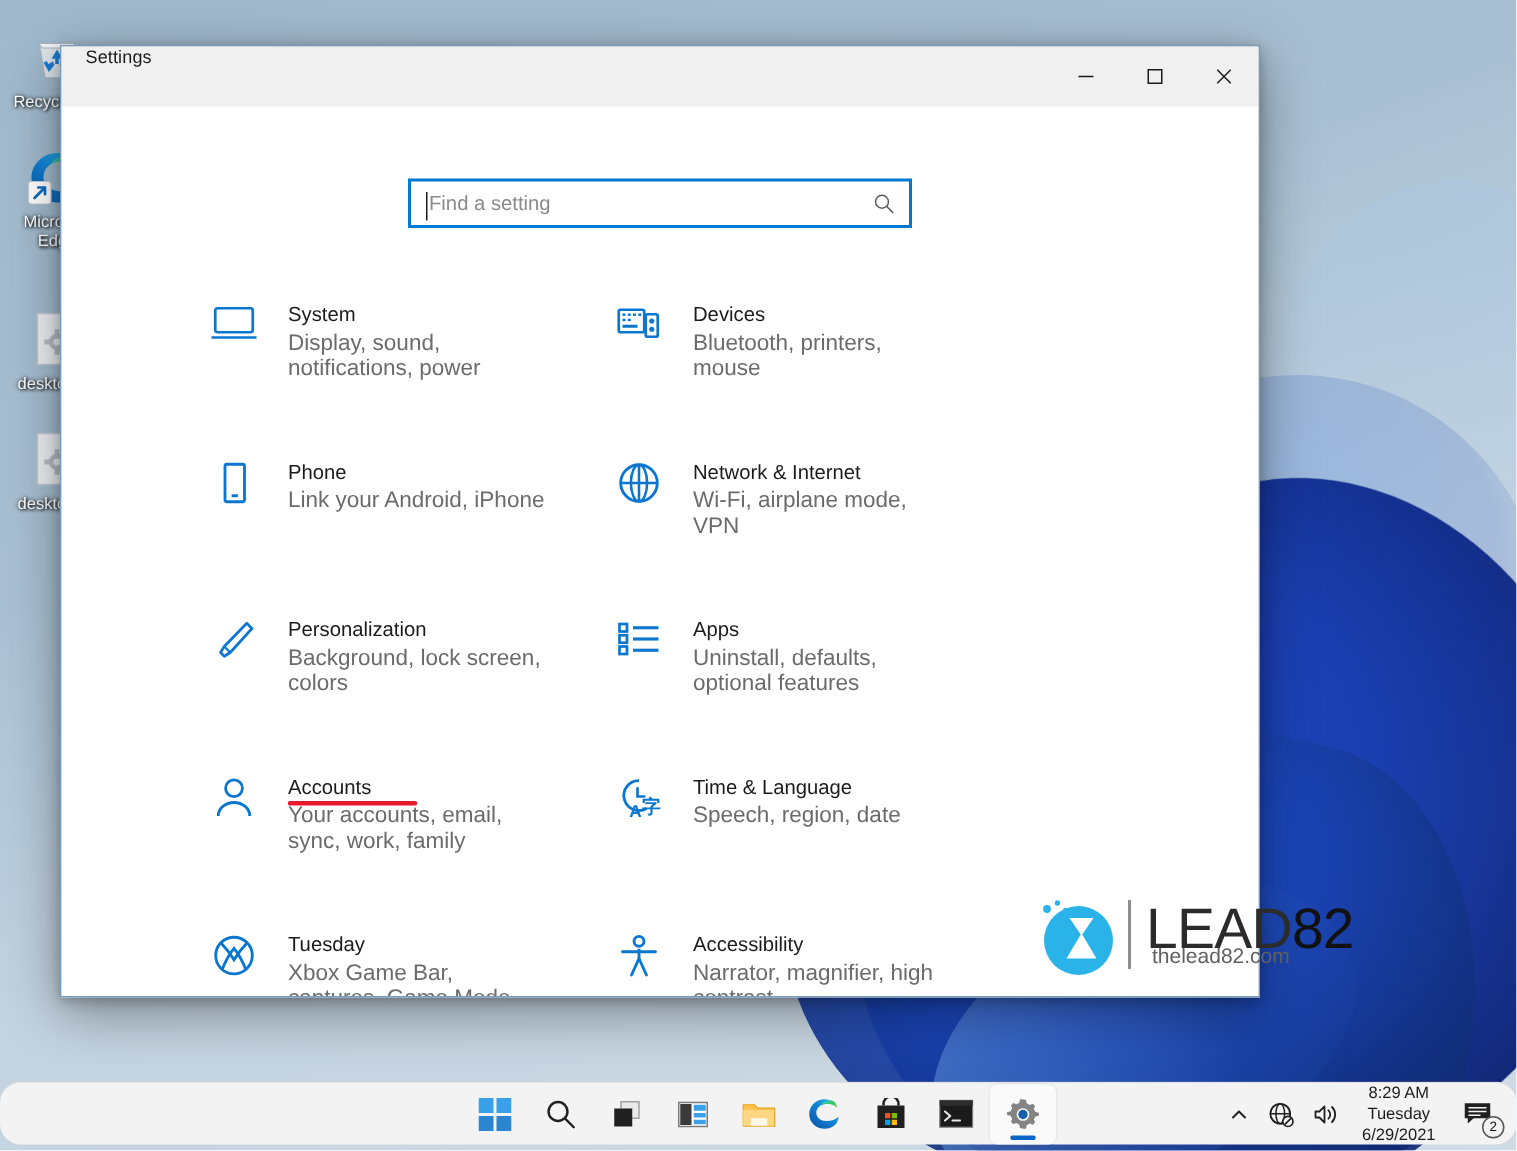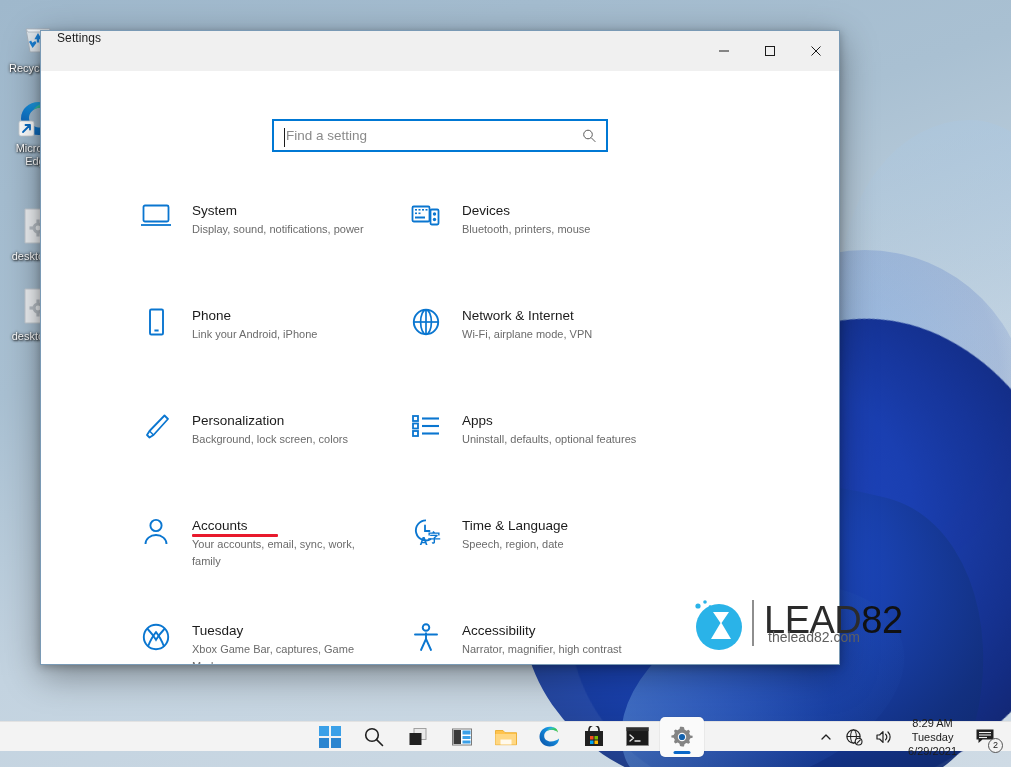--- a/index.html
+++ b/index.html
@@ -204,21 +204,21 @@
   }
   .tile-text { padding-top: 1px; position: relative; }
   .tile-title {
     font-size: 13.5px;
     color: #1b1b1b;
     line-height: 17px;
     display: inline-block;
     position: relative;
   }
   .tile-desc {
-    font-size: 11px;
+    font-size: 15px;
     color: #6b6b6b;
     line-height: 16.5px;
     margin-top: 2px;
     max-width: 175px;
   }
   .underline-mark {
     position: absolute;
     left: 0;
     top: 19px;
     width: 86px;
@@ -257,28 +257,29 @@
   #wm-sub {
     font-size: 14px;
     color: #5f5f5f;
     margin-top: -10px;
     margin-left: 4px;
   }
 
   
   #taskbar {
     position: absolute;
-    left: 0; bottom: 16px;
+    left: 0; bottom: 4px;
     width: 1011px;
-    height: 30px;
+    height: 42px;
     background: #f3f3f3;
     border-top: 1px solid #e2e2e2;
     display: flex;
     align-items: center;
     z-index: 20;
+    border-radius: 14px;
   }
   #taskbar-center {
     position: absolute;
     left: 50%;
     transform: translateX(-50%);
     display: flex;
     align-items: center;
     gap: 0px;
   }
   .tb-item {

